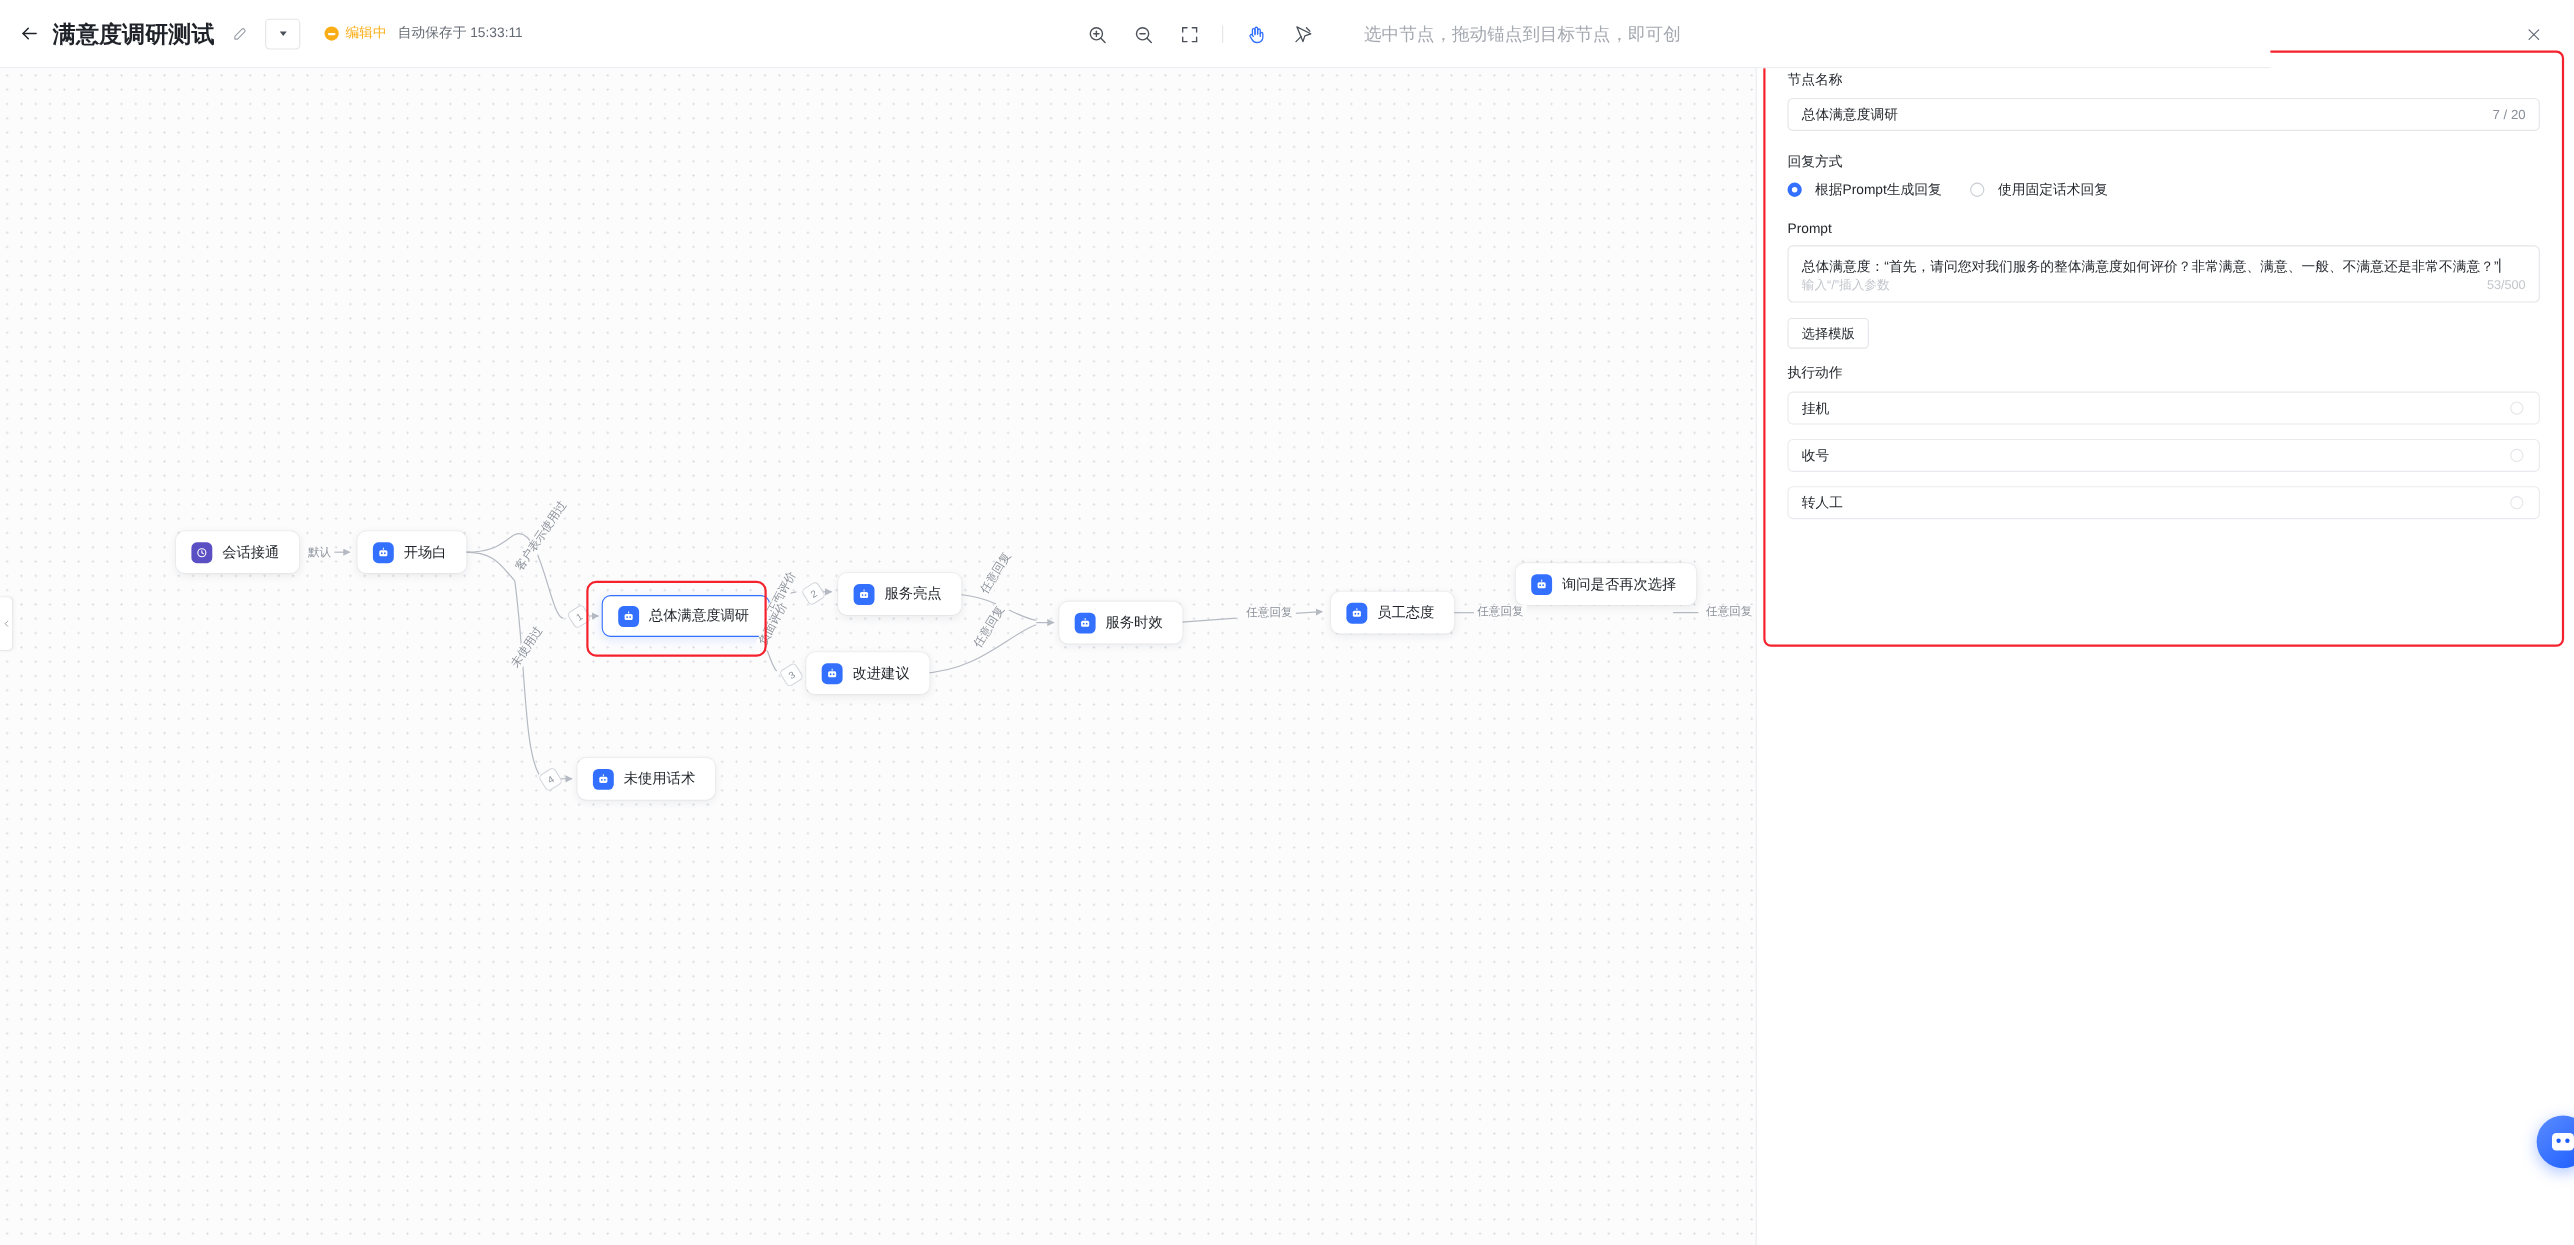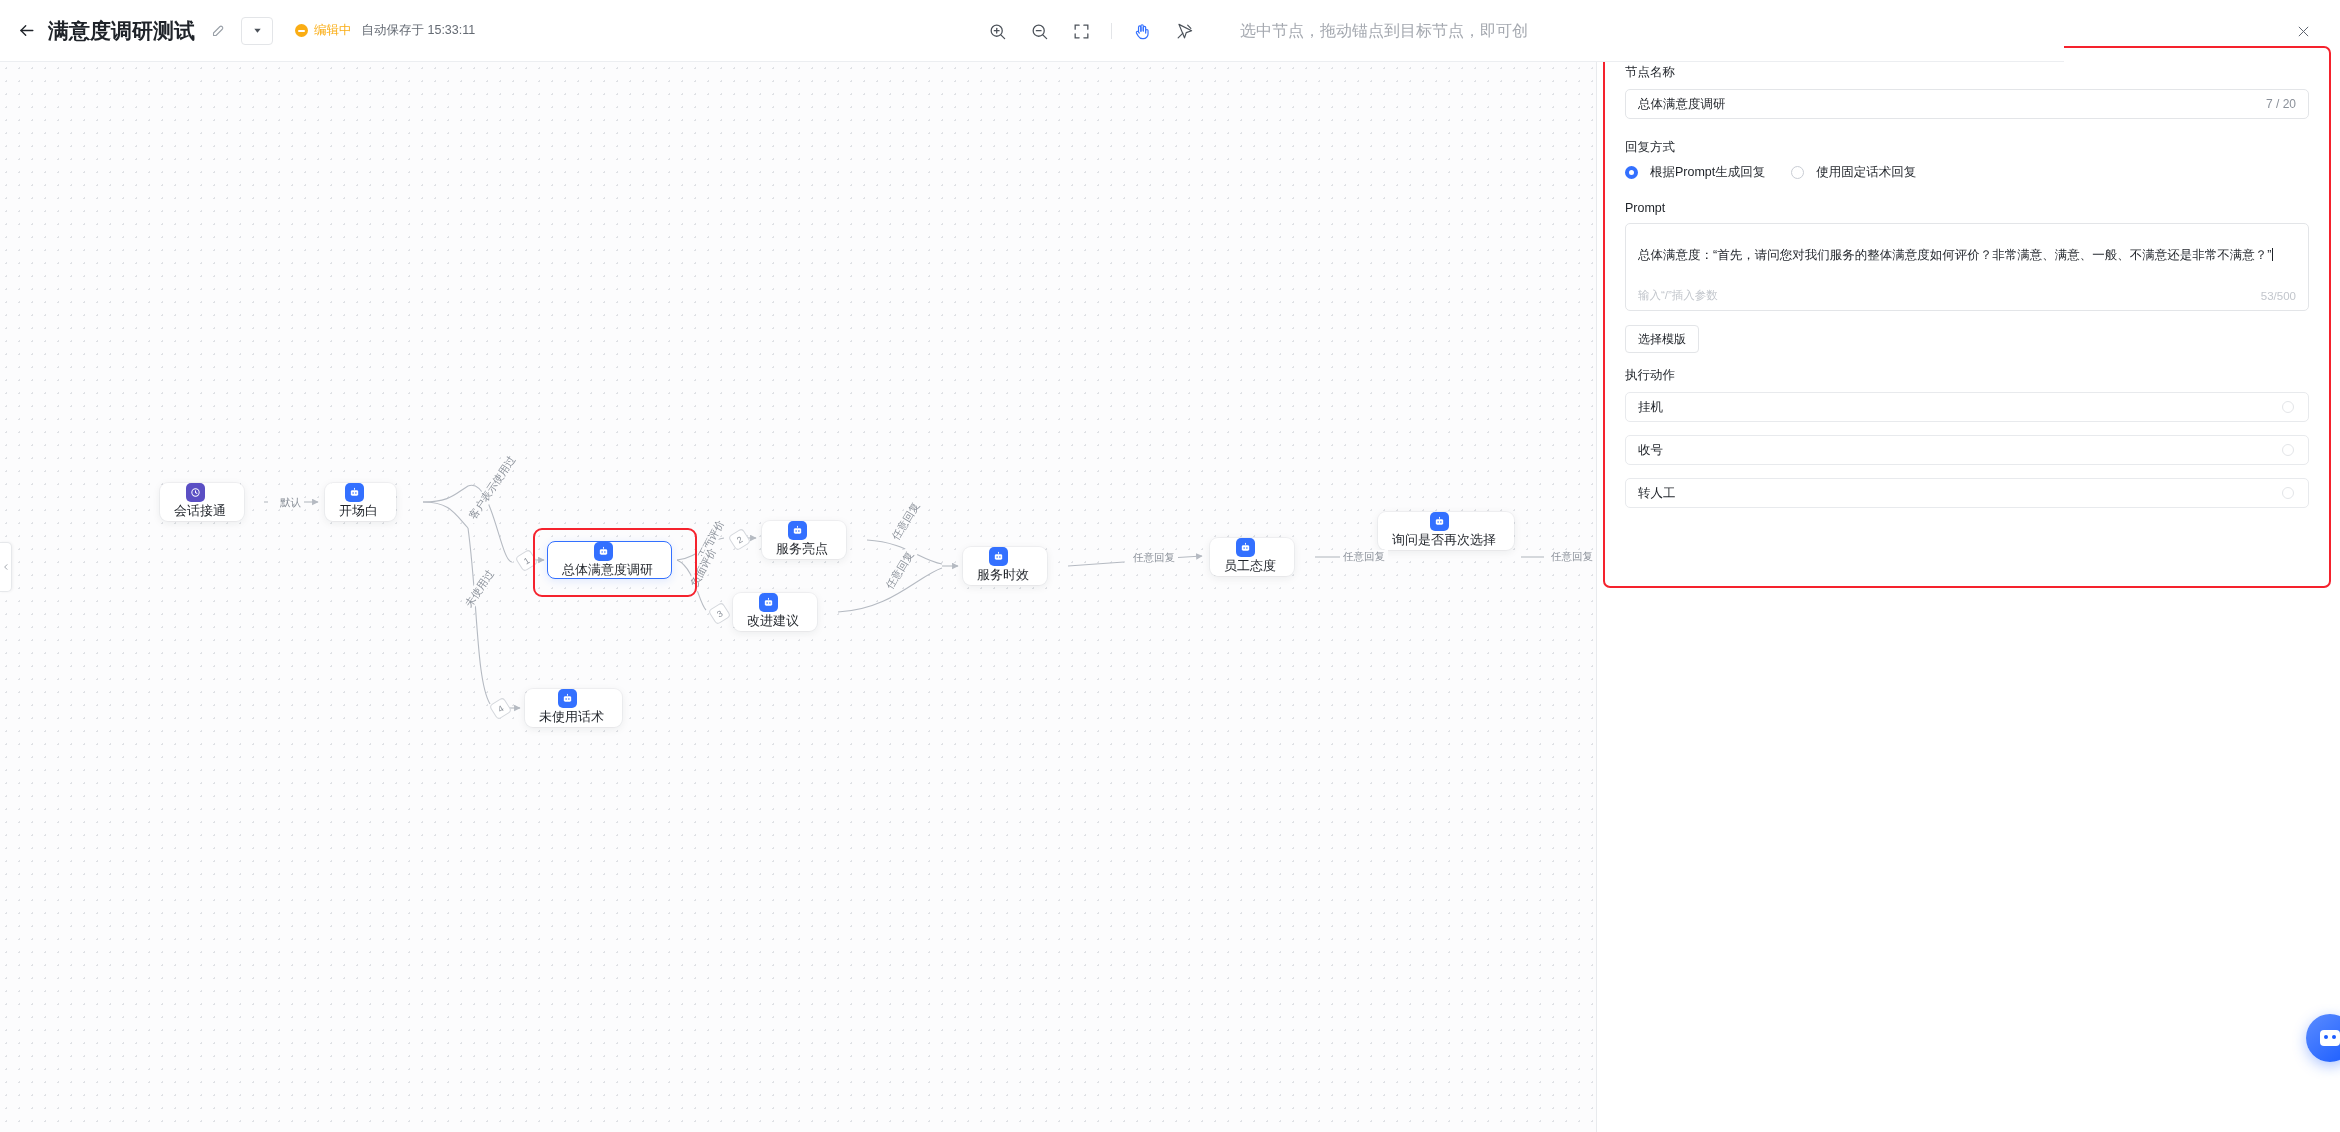--- a/index.html
+++ b/index.html
@@ -69,21 +69,20 @@
     border-radius:0 5px 5px 0;display:flex;align-items:center;justify-content:center;
     box-shadow:1px 0 3px rgba(0,0,0,.05);cursor:pointer;color:#8a9099;font-size:10px;z-index:5;
   }
 
   
   .node{
     position:absolute;background:#ffffff;border-radius:8px;
     box-shadow:0 2px 8px rgba(31,35,41,.08),0 0 0 1px rgba(31,35,41,.04);
     display:flex;align-items:center;padding:0 18px 0 14px;height:38px;box-sizing:border-box;
     cursor:pointer;
-    flex-direction:column;
   }
   .node .nicon{
     width:19px;height:19px;border-radius:5px;display:flex;align-items:center;justify-content:center;
     flex:none;margin-right:9px;
   }
   .nicon.blue{background:#3370ff;}
   .nicon.purple{background:#5b4fc4;}
   .node .nlabel{font-size:13px;color:#1f2329;white-space:nowrap;font-weight:400;}
   .node.selected{border:1.6px solid #3370ff;box-shadow:0 2px 8px rgba(51,112,255,.14);}
 
@@ -134,22 +133,22 @@
   .radio-row{display:flex;align-items:center;gap:26px;margin-top:2px;}
   .radio{display:flex;align-items:center;gap:12px;cursor:pointer;}
   .radio .dot{
     width:13px;height:13px;border-radius:50%;border:1px solid #c9cdd4;background:#fff;
     box-sizing:border-box;flex:none;
   }
   .radio.on .dot{border:4px solid #3370ff;background:#fff;}
   .radio .rtxt{font-size:12.5px;color:#1f2329;}
 
   .textarea{
-    position:relative;height:88px;border:1px solid #e3e5e8;border-radius:5px;background:#fff;
-    padding:22px 12px;box-sizing:border-box;
+    position:relative;height:52px;border:1px solid #e3e5e8;border-radius:5px;background:#fff;
+    padding:9px 12px;box-sizing:border-box;
   }
   .ta-text{font-size:12.5px;color:#1f2329;line-height:18px;}
   .caret{display:inline-block;width:1px;height:13px;background:#1f2329;vertical-align:-2px;margin-left:1px;}
   .ta-foot{
     position:absolute;left:12px;right:12px;bottom:7px;display:flex;
     align-items:center;justify-content:space-between;
   }
   .ta-hint{font-size:11.5px;color:#c2c6cc;}
   .ta-cnt{font-size:11.5px;color:#c2c6cc;}
 

